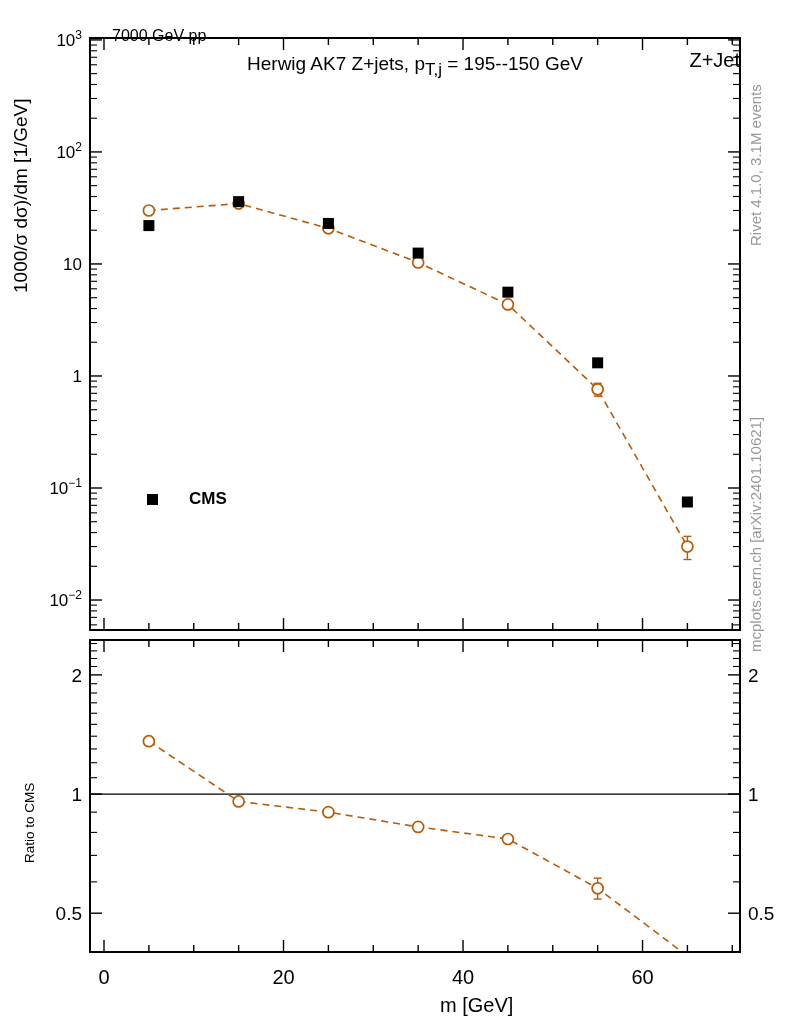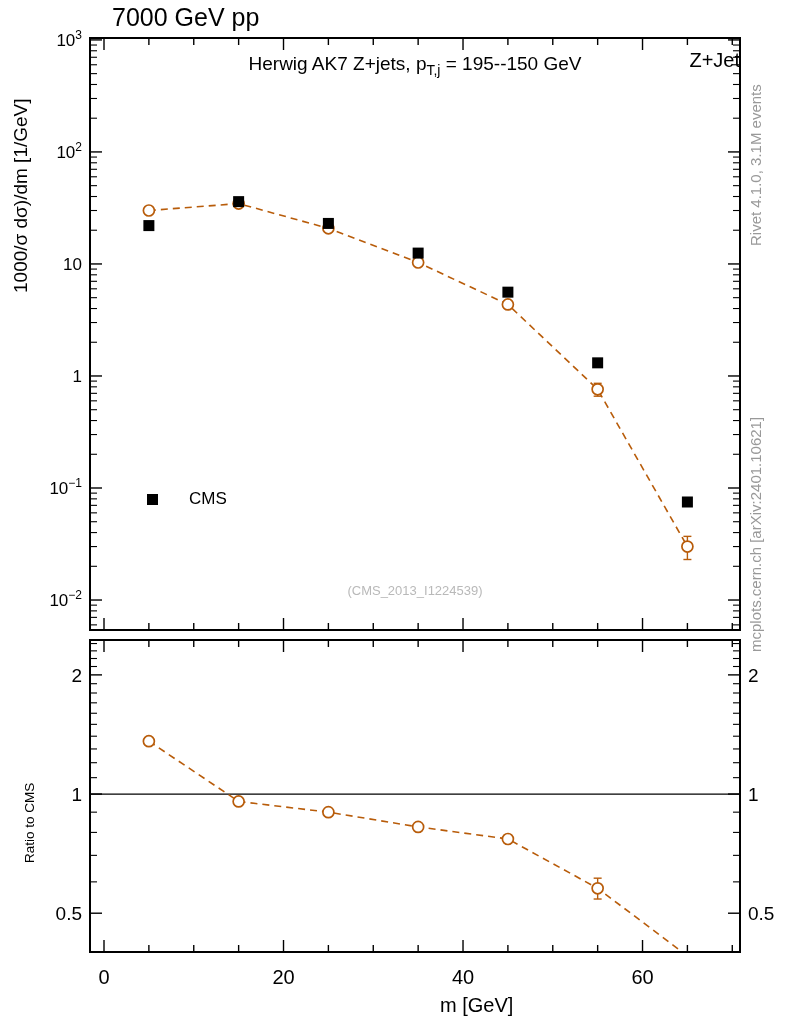--- a/index.html
+++ b/index.html
@@ -1,33 +1,33 @@
 <!DOCTYPE html>
 <html><head>
 <meta charset="utf-8">
 <style>
   html,body{margin:0;padding:0;background:#ffffff;}
   #page{position:relative;width:786px;height:1024px;background:#fff;overflow:hidden;
         font-family:"Liberation Sans", sans-serif;color:#000;}
   .abs{position:absolute;}
-  #hdr-left{left:112px;top:3px;font-size:25px;}
+  #hdr-left{left:112px;top:27px;font-size:16px;}
   #hdr-right{left:90px;top:9px;width:650px;text-align:right;font-size:20px;margin-top:40px;}
   #panel-title{left:90px;top:53px;width:650px;text-align:center;font-size:19px;}
-  #panel-title sub{font-size:14px;}
+  #panel-title sub{font-size:17px;}
   #ylab-main{left:10px;top:293px;font-size:19px;transform:rotate(-90deg);
              transform-origin:0 0;white-space:nowrap;}
   #ylab-ratio{left:22px;top:863px;font-size:13.5px;transform:rotate(-90deg);
               transform-origin:0 0;white-space:nowrap;}
   #credit-top{left:747px;top:246px;font-size:15px;color:#999;transform:rotate(-90deg);
               transform-origin:0 0;white-space:nowrap;}
   #credit-bottom{left:747px;top:652px;font-size:15px;color:#999;transform:rotate(-90deg);
                  transform-origin:0 0;white-space:nowrap;}
   #watermark{left:265px;top:583px;width:300px;text-align:center;font-size:13px;color:#b9b9b9;}
   #xlab{left:440px;top:994px;width:300px;text-align:left;font-size:20px;}
-  #legend{left:126px;top:483px;}
+  #legend{left:126px;top:483px;font-weight:bold;}
   .lrow{display:flex;align-items:center;height:32px;}
   .lmarker{width:52px;height:14px;display:flex;align-items:center;justify-content:center;}
   .llabel{margin-left:11px;font-size:17px;}
   .sq{width:11px;height:11px;}
   svg{position:absolute;left:0;top:0;}
 </style>
 </head>
 <body>
 
 <div id="page">
@@ -342,21 +342,20 @@
 
   <div class="abs" id="panel-title"><span>Herwig AK7 Z+jets, p</span><sub>T,j</sub><span> = 195--150 GeV</span></div>
 
   <div class="abs" id="ylab-main">1000/σ  dσ)/dm [1/GeV]</div>
   <div class="abs" id="ylab-ratio">Ratio to CMS</div>
   <div class="abs" id="xlab">m [GeV]</div>
 
   <div class="abs" id="credit-top">Rivet 4.1.0,  3.1M events</div>
   <div class="abs" id="credit-bottom">mcplots.cern.ch [arXiv:2401.10621]</div>
 
-  <div class="abs" id="watermark">(CMS_2013_I1224539)</div>
 
   <div class="abs" id="legend">
     <div class="lrow">
       <span class="lmarker">
         <span class="sq" style="background:#000"></span>
       </span>
       <span class="llabel">CMS</span>
     </div>
   </div>
 

